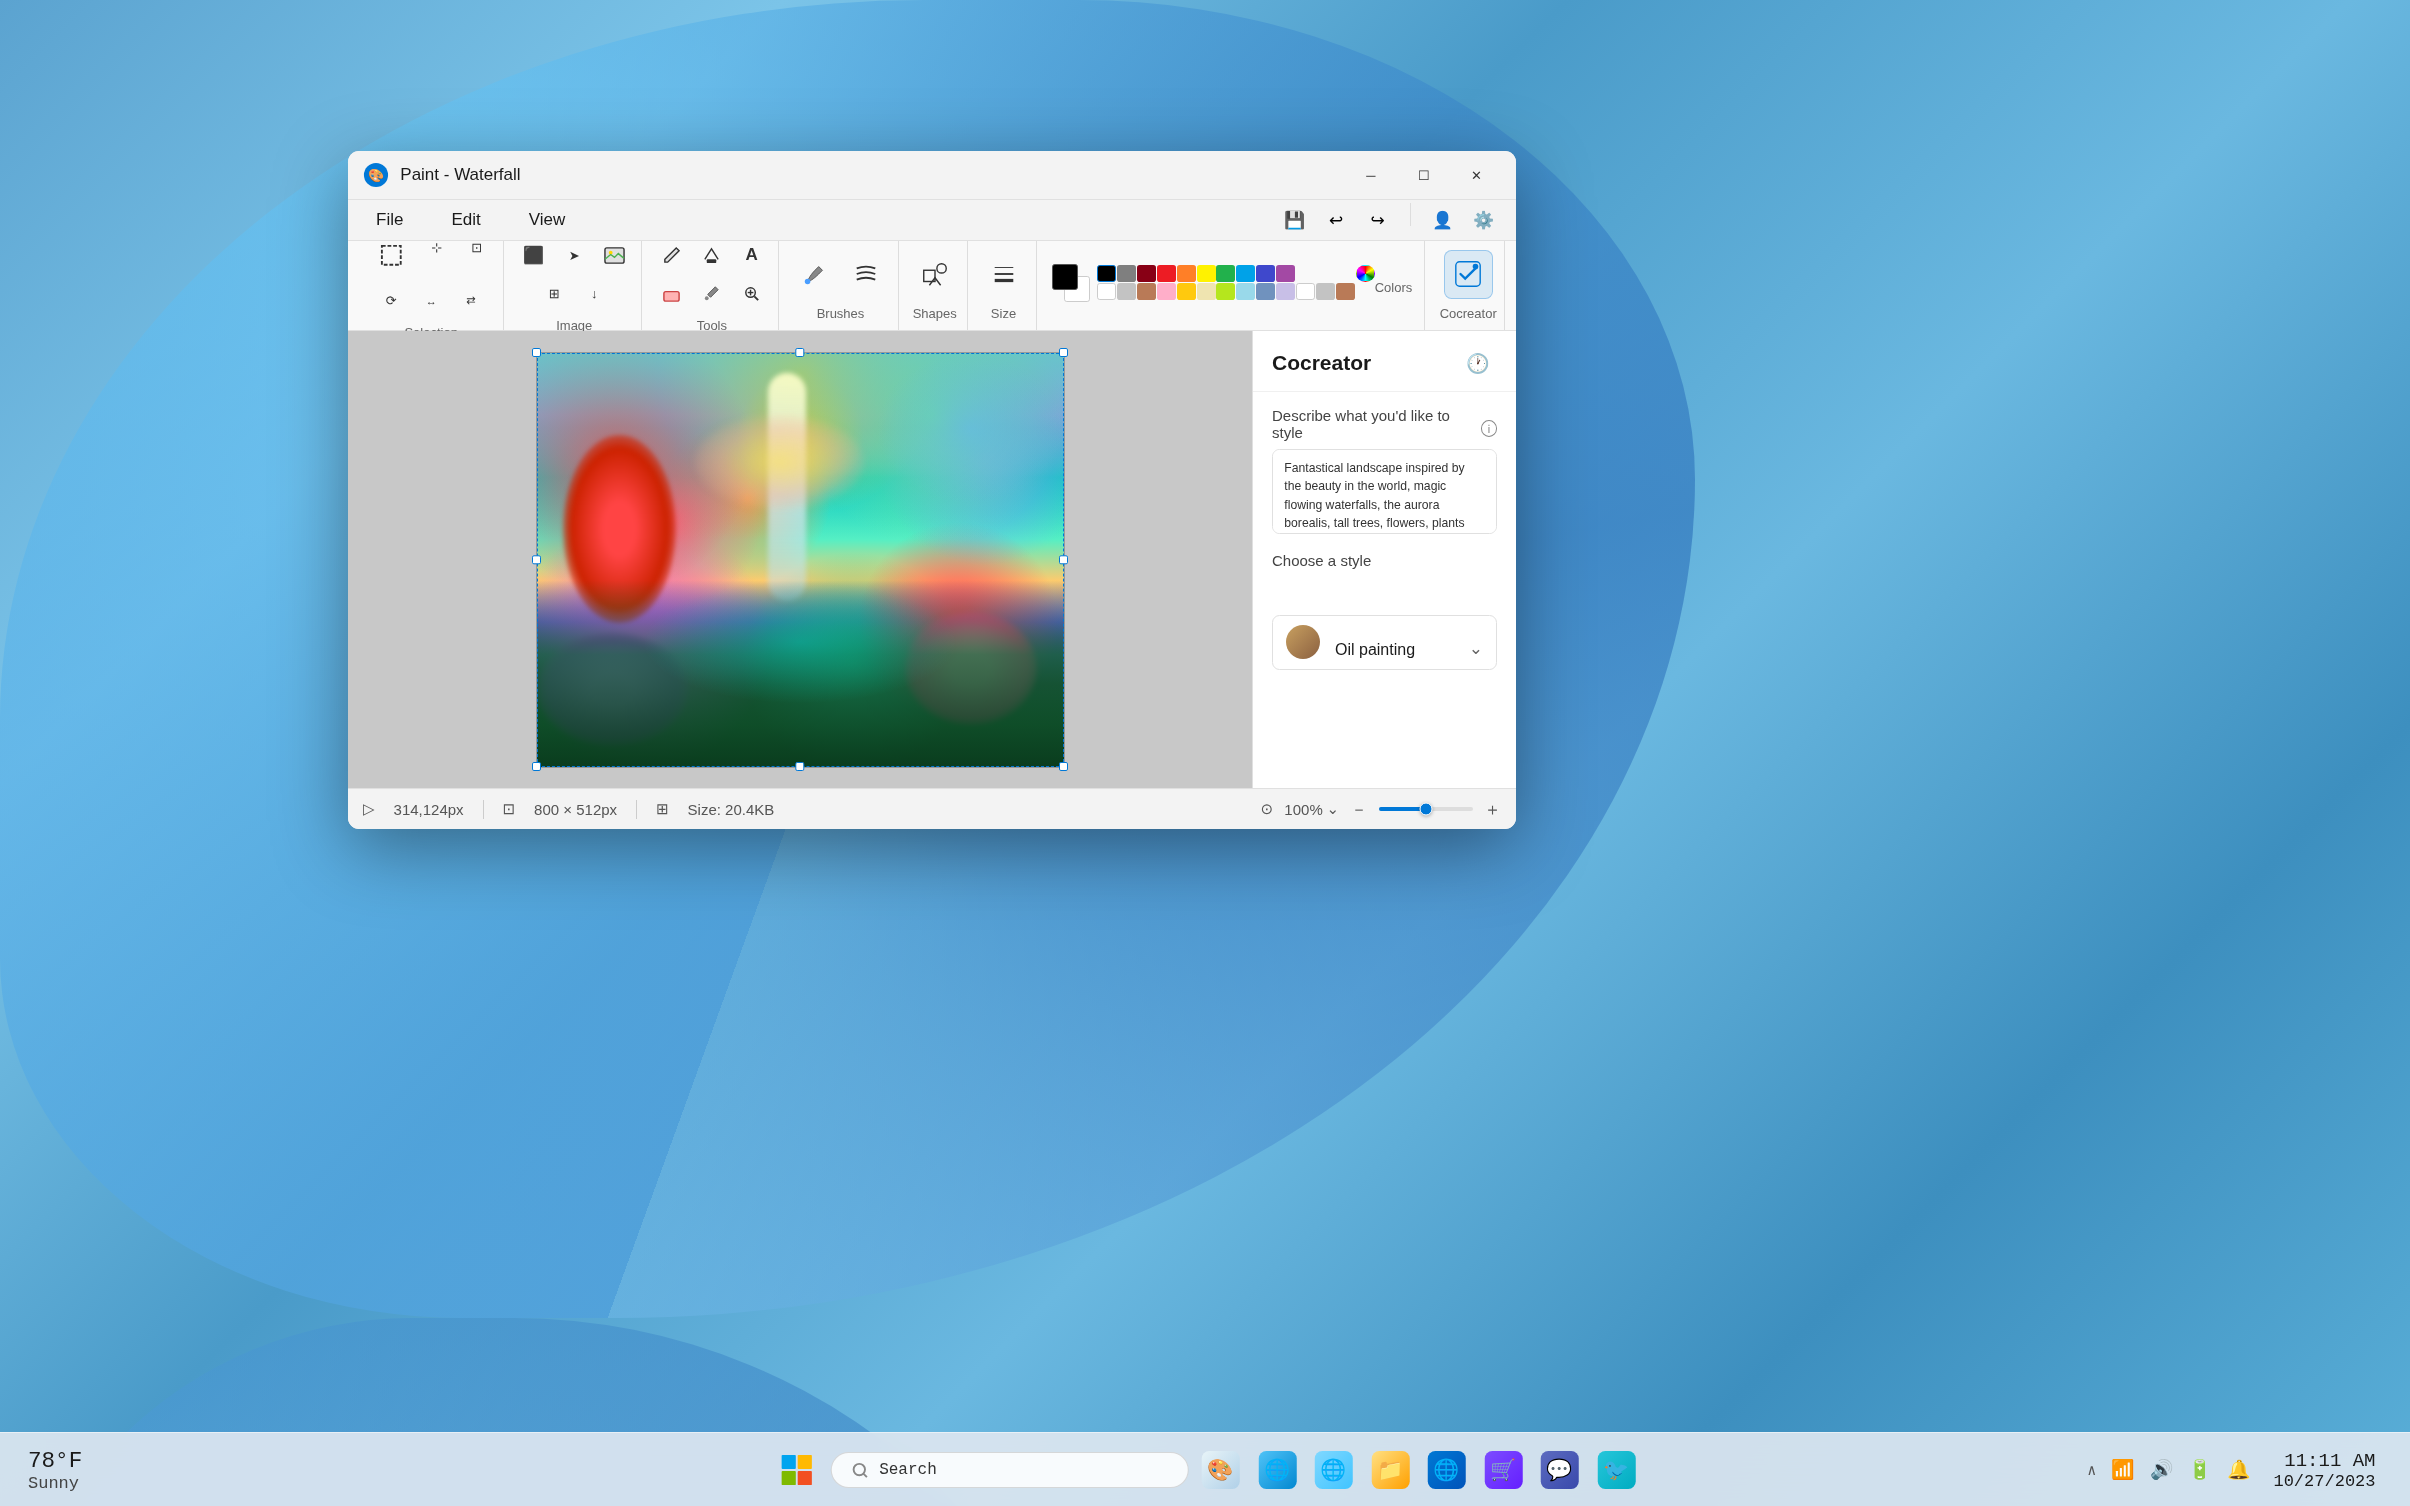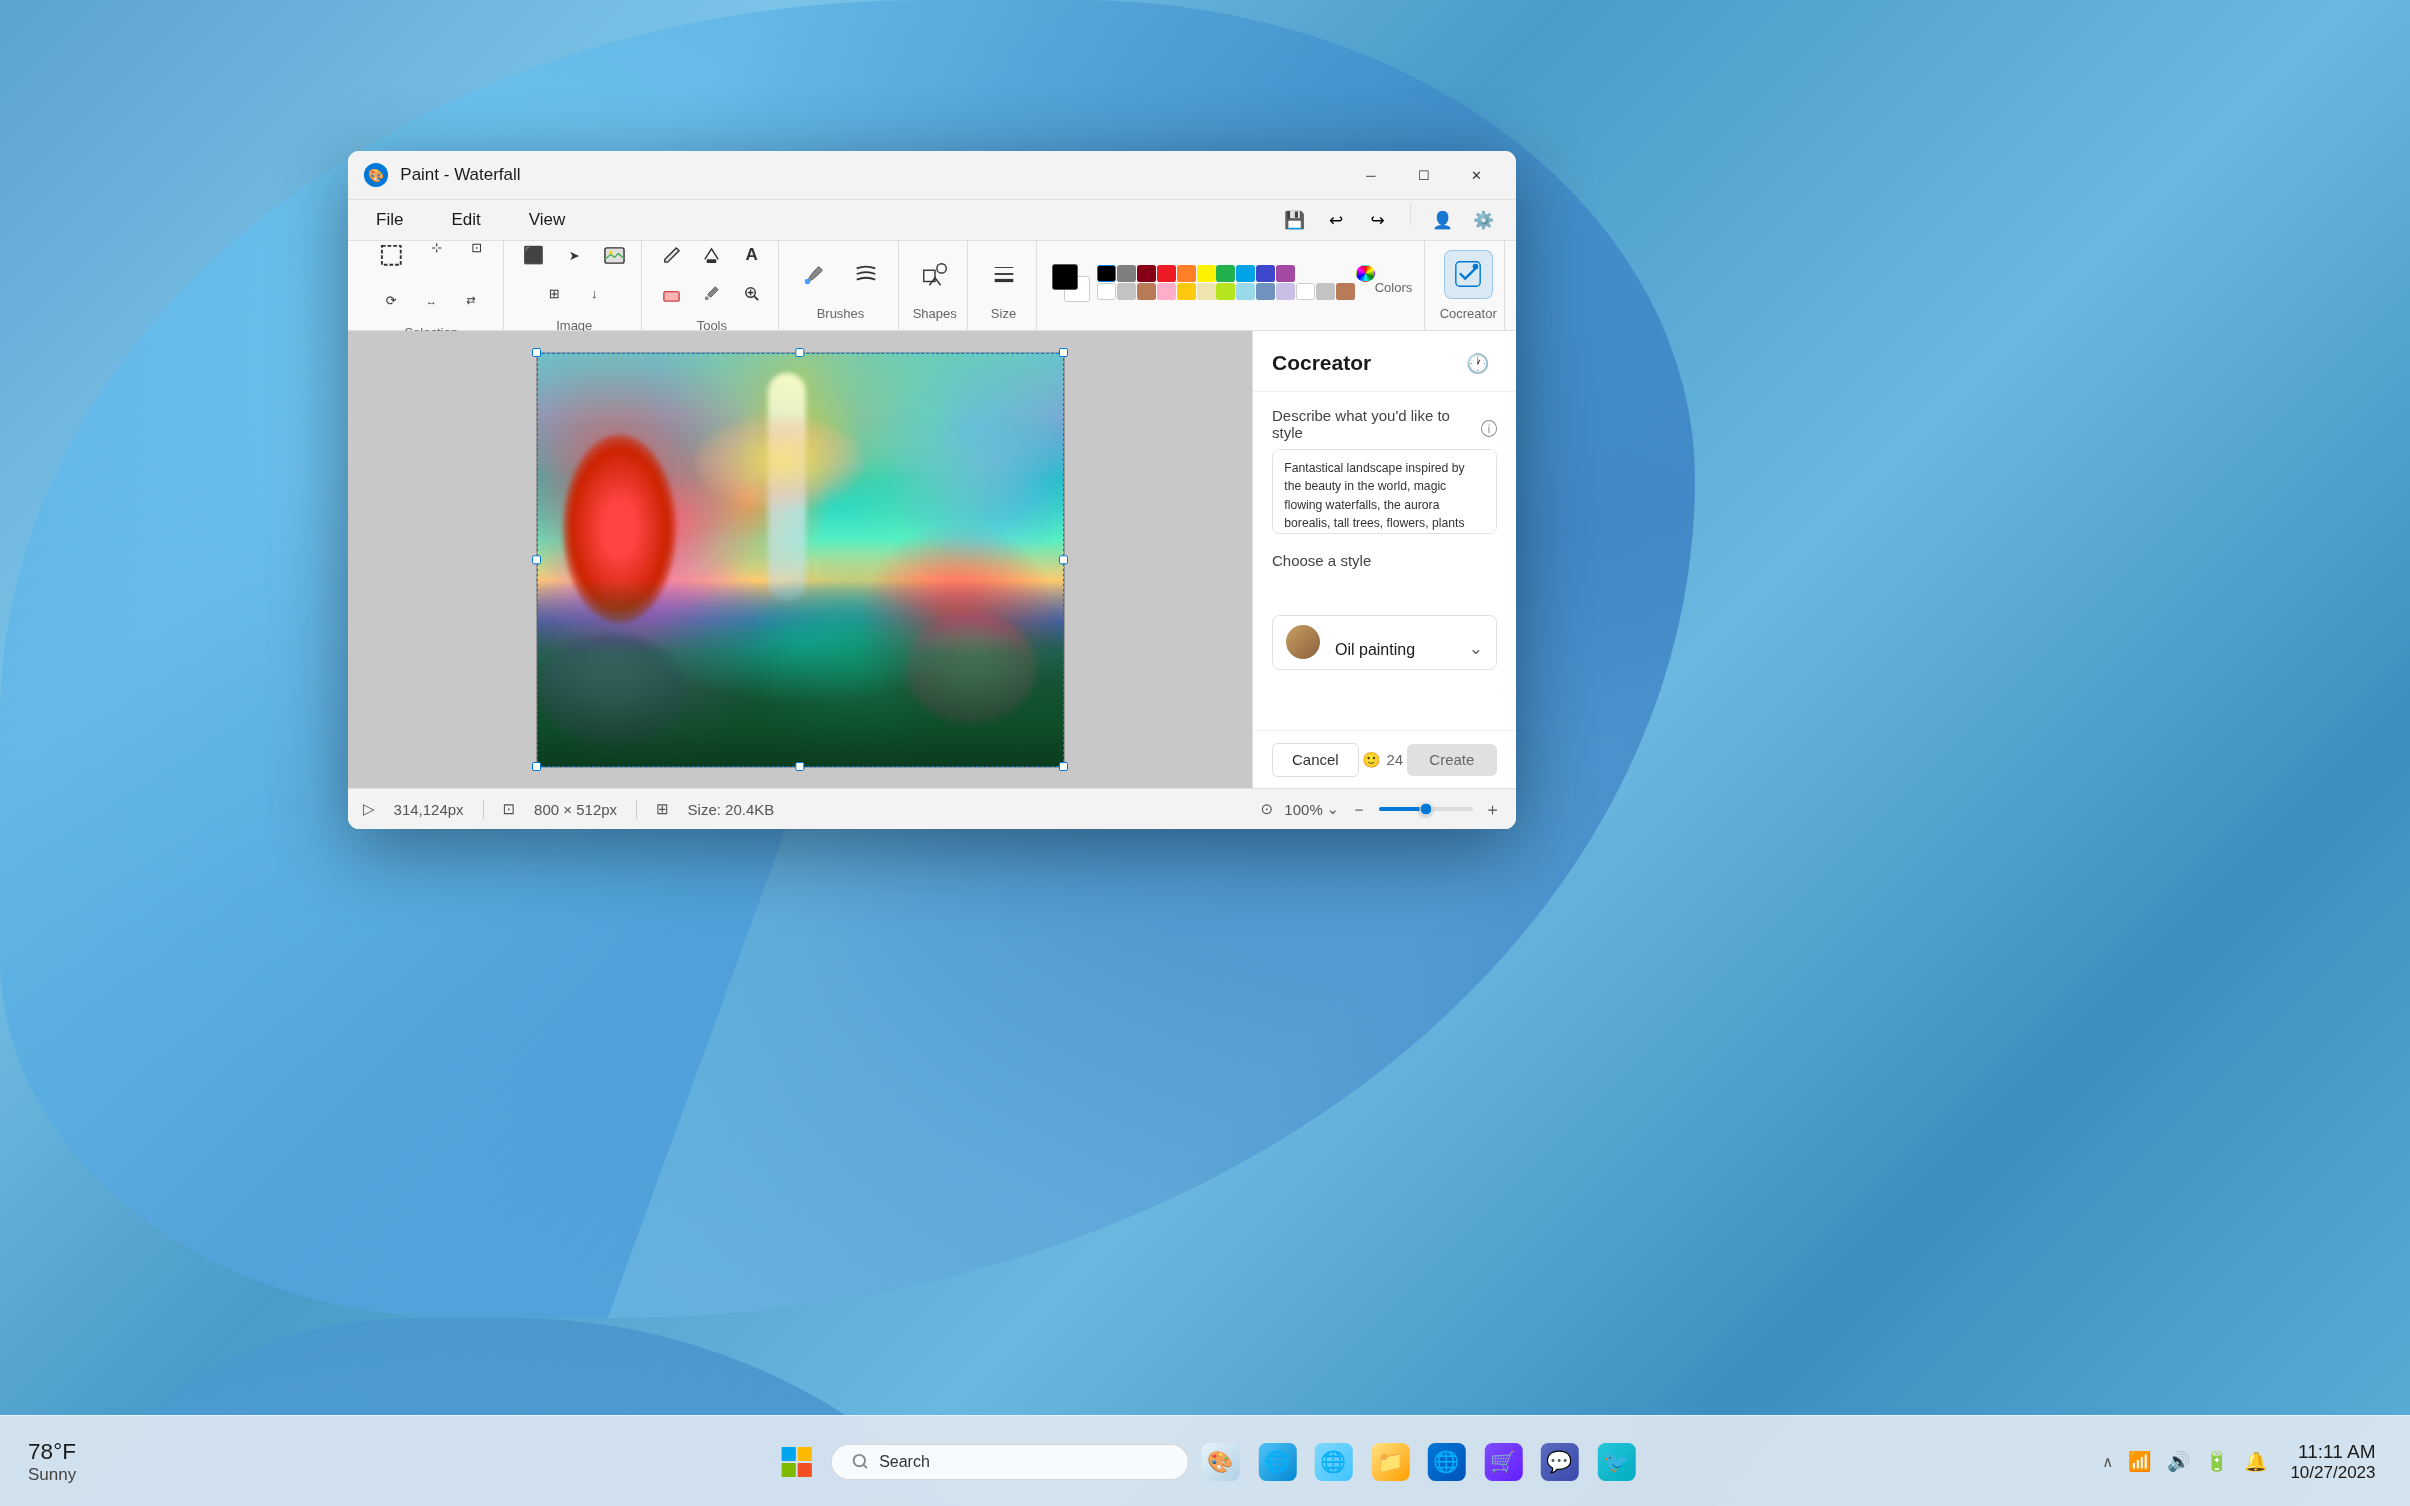--- a/index.html
+++ b/index.html
@@ -31,28 +31,29 @@
       width: 1130px; height: 1130px;
       bottom: -94px; right: 94px;
       background: conic-gradient(from 100deg, rgba(60,140,210,0.7), rgba(90,170,230,0.4), rgba(40,110,180,0.6));
       border-radius: 40% 60% 30% 70%;
     }
 
     
     .taskbar {
       position: absolute;
       bottom: 0; left: 0; right: 0;
-      height: 92px;
+      height: 75px;
       background: rgba(220, 230, 240, 0.92);
       backdrop-filter: blur(19px);
       display: flex;
       align-items: center;
       justify-content: space-between;
       padding: 0 28px;
       border-top: 0.9px solid rgba(255,255,255,0.5);
+      font-family: Liberation Mono, monospace;
     }
 
     .taskbar-left {
       display: flex;
       align-items: center;
       gap: 7.5px;
     }
 
     .taskbar-center {
       display: flex;
@@ -858,28 +859,20 @@
           <div class="section-label">Choose a style</div>
           <div class="style-selector">
             <div class="style-icon"></div>
             <span class="style-name">Oil painting</span>
             <span style="font-size:17px;color:#666;">⌄</span>
           </div>
         </div>
 
       </div>
 
-      <div class="cocreator-footer">
-        <button class="cancel-btn">Cancel</button>
-        <div class="credits-btn">
-          <span>🙂</span>
-          <span>24</span>
-        </div>
-        <button class="create-btn">Create</button>
-      </div>
     </div>
 
   </div>
 
   <div class="status-bar">
     <div>▷</div>
     <span>314,124px</span>
     <div class="status-divider"></div>
     <div>⊡</div>
     <span>800 × 512px</span>

